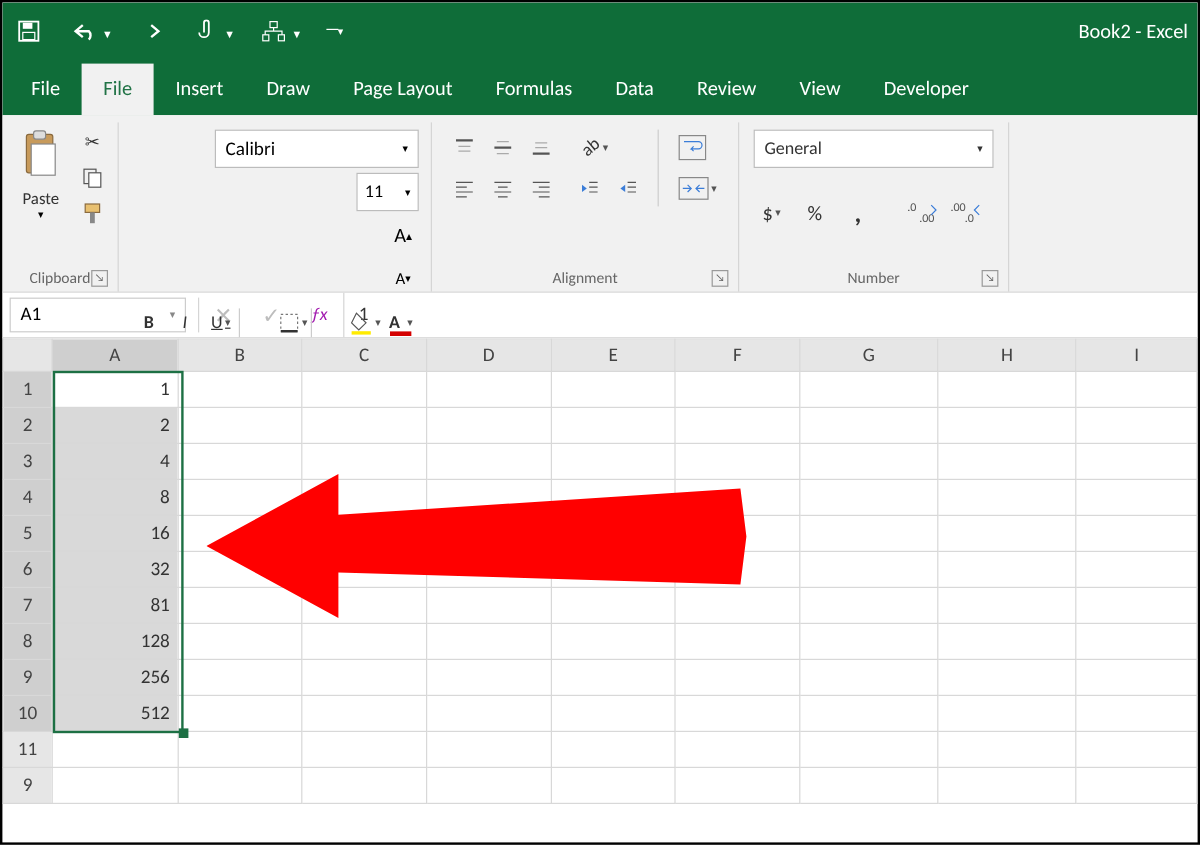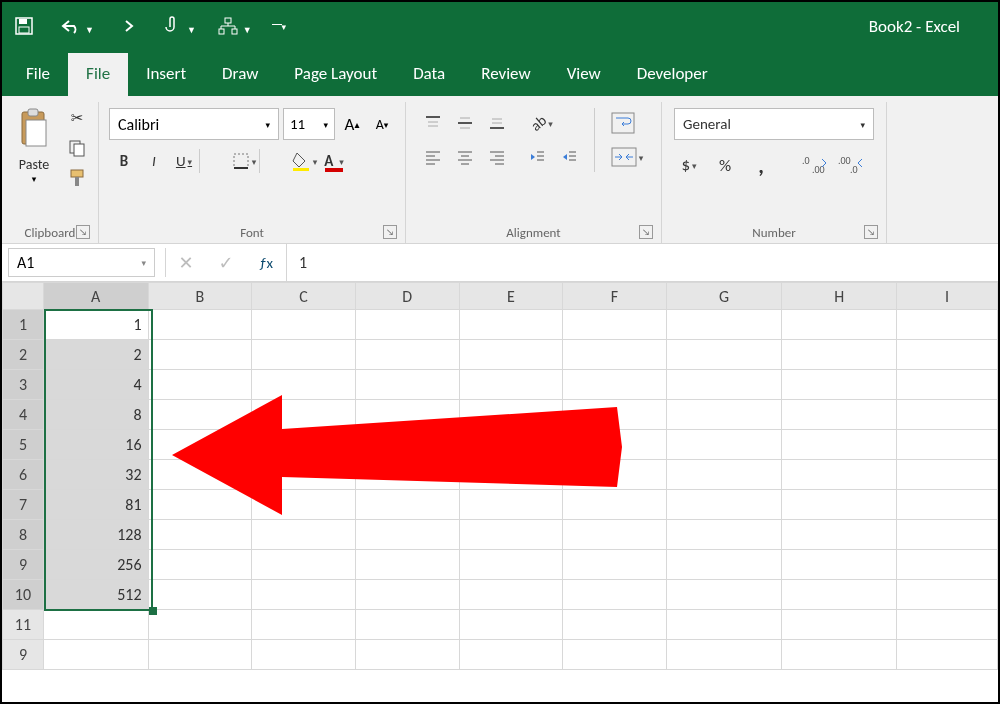--- a/index.html
+++ b/index.html
@@ -30,21 +30,20 @@
   }
   .qat .btn {
     width: 28px; height: 28px;
     display: flex; align-items: center; justify-content: center;
     cursor: pointer;
   }
   .qat .sep { width: 10px; }
   .qat .arrow { font-size: 9px; margin-left:-3px; margin-top:6px;}
   .titlebar .title-right{
     margin-left:auto;
-    margin-right:30px;
     font-size:17px;
   }
 
   
   .tabs {
     background: #0f6d39;
     height: 46px;
     display: flex;
     align-items: flex-end;
     padding: 0 6px;
@@ -98,21 +97,21 @@
   .dropdown-caret{font-size:9px;color:#555;margin-left:2px;}
 
   
   .paste-big{ width:52px; text-align:center; padding-top:4px;}
   .paste-big .icon{font-size:34px;line-height:34px;}
   .paste-big .lbl{font-size:14px;color:#333;margin-top:2px;}
   .cutcopy { display:flex; flex-direction:column; gap:2px; margin-left:2px;}
   .cutcopy .ctrl{width:28px;height:28px;}
 
   
-  .font-row1{display:flex;gap:4px;align-items:flex-end;margin-bottom:6px;}
+  .font-row1{display:flex;gap:4px;align-items:flex-end;margin-bottom:6px;flex-direction:column;}
   .font-row2{display:flex;gap:0;align-items:center;}
   .font-name{
     width:170px;height:32px;border:1px solid #bcbcbc;background:#fff;
     display:flex;align-items:center;padding:0 8px;font-size:16px;
     justify-content:space-between;
   }
   .font-size{
     width:52px;height:32px;border:1px solid #bcbcbc;background:#fff;
     display:flex;align-items:center;padding:0 6px;font-size:15px;
     justify-content:space-between;
@@ -144,21 +143,21 @@
     background:#fff;
   }
   .name-box{
     width:147px;border:1px solid #ccc;margin:4px 10px 4px 6px;
     display:flex;align-items:center;padding:0 8px;font-size:16px;
     justify-content:space-between;background:#fff;
   }
   .fb-sep{width:1px;background:#d5d5d5;margin:4px 0;}
   .fb-btns{display:flex;align-items:center;color:#b5b5b5;}
   .fb-btns .ctrl{width:40px;height:100%;}
-  .fx{color:#0c4a6e;}
+  .fx{font-style:italic;color:#a21caf;}
   .formula-input{
     flex:1;border-left:1px solid #d5d5d5;padding:0 12px;
     display:flex;align-items:center;font-size:16px;color:#333;
   }
 
   
   .sheet{position:relative;overflow:hidden;height:calc(704px - 48px - 46px - 148px - 38px - 4px);}
   table.grid{border-collapse:collapse;width:100%;}
   table.grid th, table.grid td{
     border:1px solid #d8d8d8;
@@ -250,20 +249,21 @@
   </div>
   <div class="title-right">Book2  -  Excel</div>
 </div>
 
 <div class="tabs">
   <div class="tab">File</div>
   <div class="tab active">File</div>
   <div class="tab">Insert</div>
   <div class="tab">Draw</div>
   <div class="tab">Page Layout</div>
+  <div class="tab">Formulas</div>
   <div class="tab">Data</div>
   <div class="tab">Review</div>
   <div class="tab">View</div>
   <div class="tab">Developer</div>
 </div>
 
 <div class="ribbon">
 
   <div class="group">
     <div class="group-body">
@@ -442,21 +442,21 @@
             <span class="dropdown-caret">▾</span>
           </div>
       </div>
     </div>
     <div class="group-label"><span>Alignment</span>
       <span class="launcher">↘</span>
     </div>
   </div>
 
   <div class="group">
-    <div class="group-body" style="flex-direction:column;padding:4px 6px 0;">
+    <div class="group-body" style="flex-direction:column;padding:4px 6px 0;gap:12px;">
       <div class="num-top">
         <span>General</span>
         <span class="mini-caret">▾</span>
       </div>
       <div class="num-row2">
         <div class="ctrl" style="font-size:17px;">$ <span class="dropdown-caret">▾</span></div>
         <div class="ctrl" style="font-size:17px;">%</div>
         <div class="ctrl" style="font-size:22px;font-weight:bold;">,</div>
         <div style="width:12px;"></div>
         <div class="ctrl">

